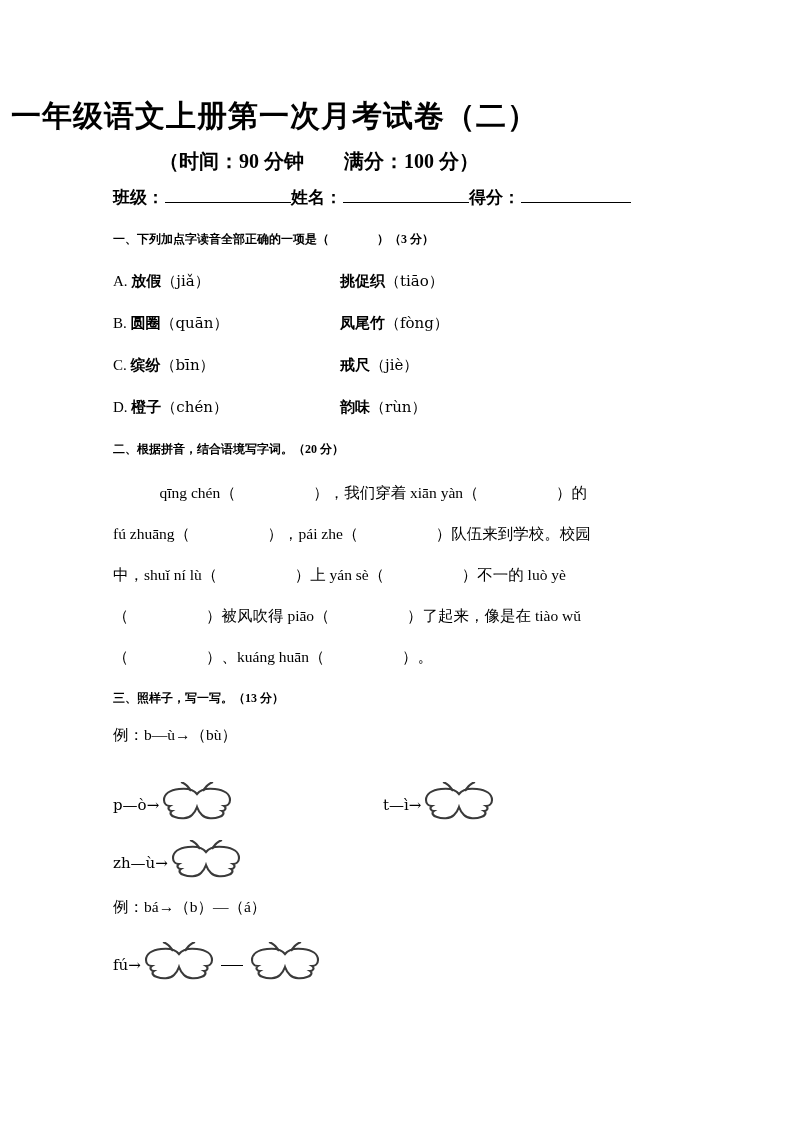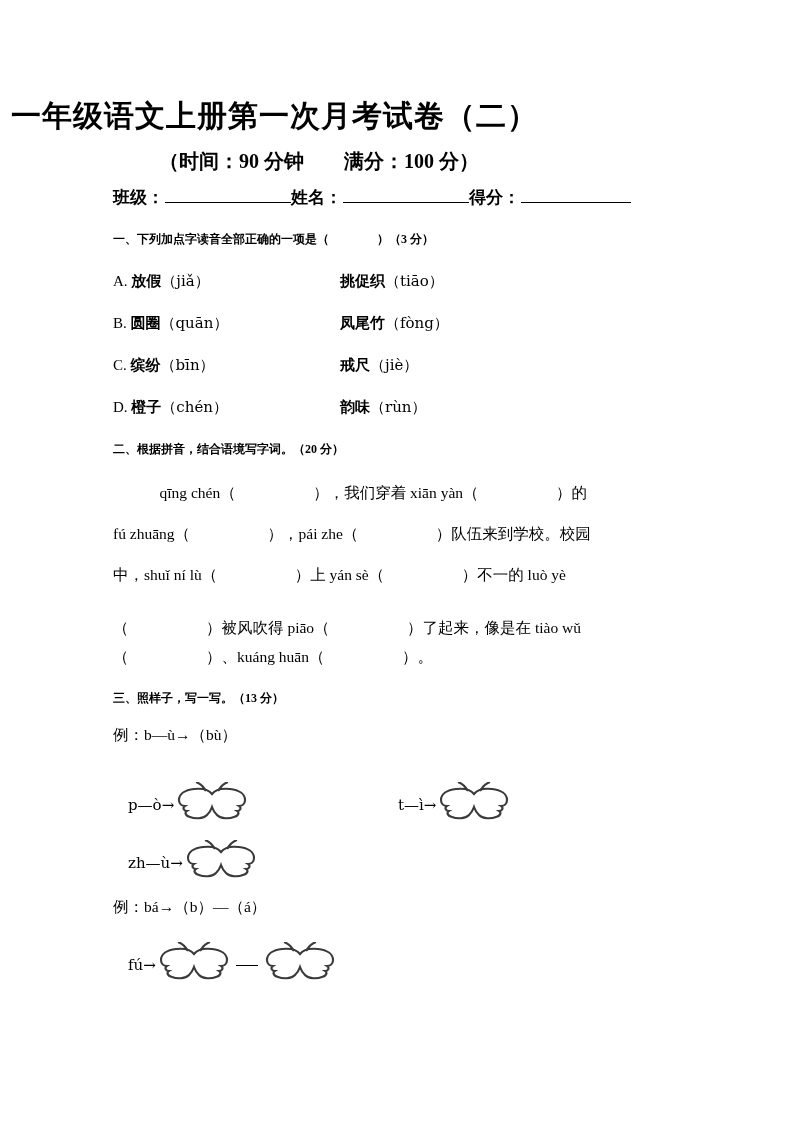--- a/index.html
+++ b/index.html
@@ -104,21 +104,20 @@
   .bfrow {
     position: absolute;
     display: flex;
     align-items: center;
     white-space: nowrap;
     font-size: 15px;
   }
   .bfrow .lead {
     font-family: "DejaVu Serif", "Liberation Serif", serif;
     margin-right: 2px;
-    margin-left: 15px;
   }
   .bfrow .dash {
     display: inline-block;
     width: 22px;
     border-top: 1.6px solid #000;
     margin: 0 6px;
     vertical-align: middle;
   }
   svg.bf { display: block; }
   svg.bf path, svg.bf line { fill: none; stroke: #3a3a3a; stroke-width: 2.1; }
@@ -172,21 +171,21 @@
   </div>
   <div class="opt" style="left:340px; top:398px;">
     <span class="han">韵味</span><span class="pyn">（rùn）</span>
   </div>
 
   <div class="qhead" style="top:441px;">二、根据拼音，结合语境写字词。（20 分）</div>
 
   <div class="pline" style="top:483px;">　　　qīng chén（　　　　　），我们穿着 xiān yàn（　　　　　）的</div>
   <div class="pline" style="top:524px;">fú zhuāng（　　　　　），pái zhe（　　　　　）队伍来到学校。校园</div>
   <div class="pline" style="top:565px;">中，shuǐ ní lù（　　　　　）上 yán sè（　　　　　）不一的 luò yè</div>
-  <div class="pline" style="top:606px;margin-top:12px;">（　　　　　）被风吹得 piāo（　　　　　）了起来，像是在 tiào wǔ</div>
+  <div class="pline" style="top:606px;">（　　　　　）被风吹得 piāo（　　　　　）了起来，像是在 tiào wǔ</div>
   <div class="pline" style="top:647px;">（　　　　　）、kuáng huān（　　　　　）。</div>
 
   <div class="qhead" style="top:690px;">三、照样子，写一写。（13 分）</div>
 
   <div class="exline" style="top:725px;">例：b—ù→（bù）</div>
 
   <div class="bfrow" style="left:113px; top:782px;">
     <span class="lead">p—ò→</span>
     <span>
       <svg class="bf" width="72" height="46" viewBox="0 0 72 46" aria-hidden="true">

